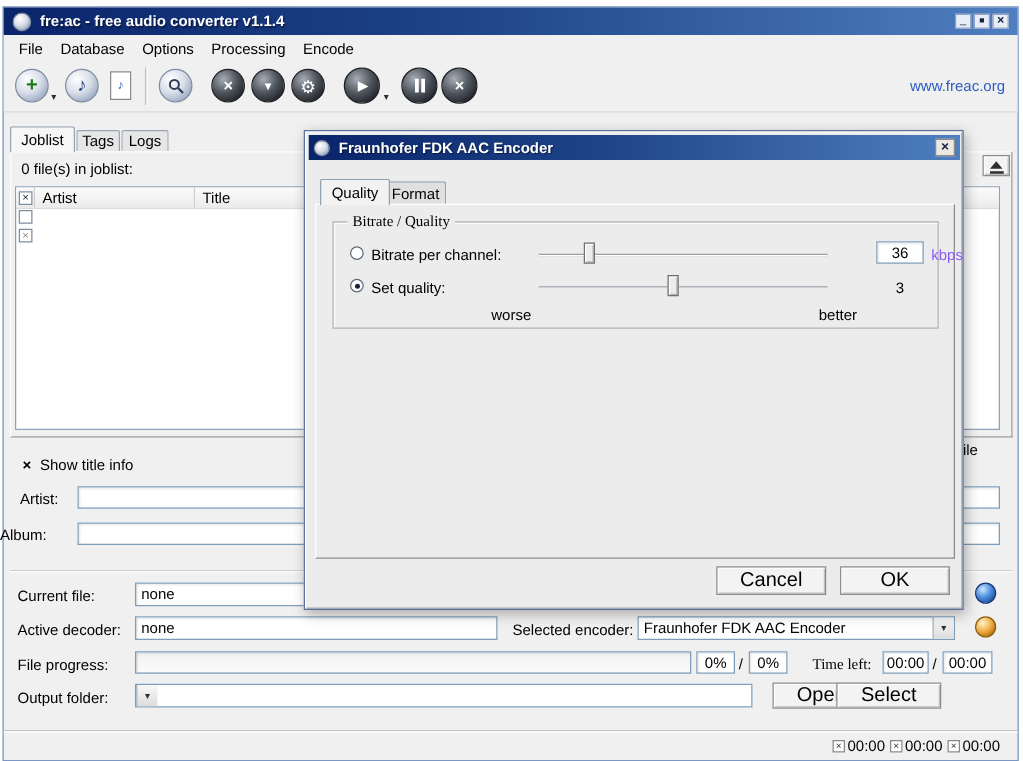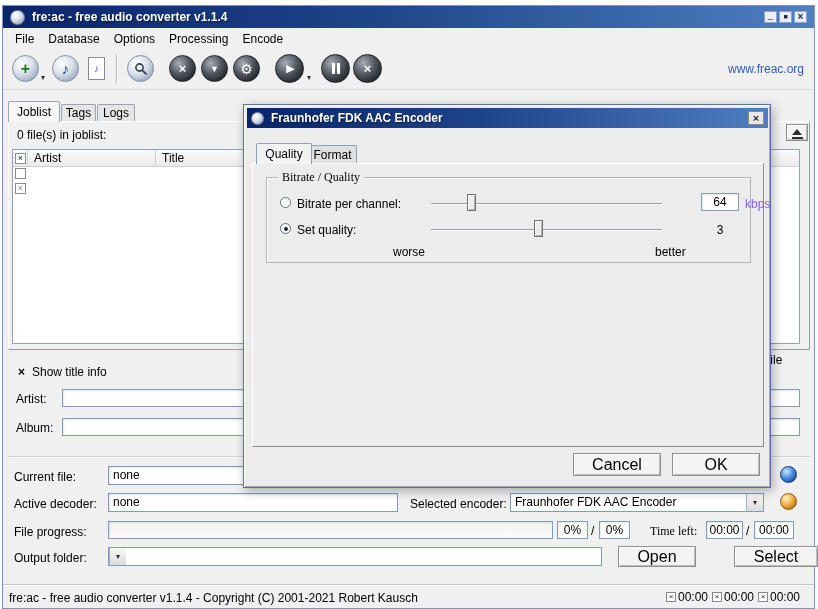--- a/index.html
+++ b/index.html
@@ -176,21 +176,21 @@
 
   <span class="abs" style="left:757px; top:353px;">e file</span>
   <div class="abs" style="left:18px; top:365px; display:flex; align-items:center; gap:7px;">
     <span style="font-weight:bold; font-size:12px;">×</span>
     <span>Show title info</span>
   </div>
 
   <span class="abs" style="left:16px; top:392px;">Artist:</span>
   <div class="abs sunken fieldtxt" style="left:62px; top:389px; width:420px; height:18px;"></div>
   <div class="abs sunken fieldtxt" style="left:520px; top:389px; width:280px; height:18px;"></div>
-  <span class="abs" style="left:16px; top:421px;">Album:</span>
+  <span class="abs" style="left:0; top:421px;">Album:</span>
   <div class="abs sunken fieldtxt" style="left:62px; top:418px; width:420px; height:18px;"></div>
   <div class="abs sunken fieldtxt" style="left:520px; top:418px; width:280px; height:18px;"></div>
 
   <div class="abs" style="left:8px; top:456px; width:802px; height:2px; border-top:1px solid #cfcfcf; border-bottom:1px solid #fff;"></div>
 
   <span class="abs" style="left:14px; top:470px;">Current file:</span>
   <div class="abs sunken fieldtxt" style="left:108px; top:466px; width:662px; height:19px;">none</div>
   <span class="sphere blueball" style="left:780px; top:466px; width:17px; height:17px;">
       <span></span>
     </span>
@@ -218,24 +218,23 @@
   <span class="abs" style="left:746px; top:524px;">/</span>
   <div class="abs sunken" style="left:754px; top:521px; width:40px; height:18px; text-align:center; line-height:17px;">00:00</div>
 
   <span class="abs" style="left:14px; top:551px;">Output folder:</span>
   <div class="abs dropdown" style="left:108px; top:547px; width:494px; height:19px;">
     <span class="ddbtn">
       <span class="ddarrow">▾</span>
     </span>
   </div>
   <div class="abs btn3d" style="left:618px; top:546px; width:78px; height:21px;">Open</div>
-  <div class="abs btn3d" style="left:734px; top:546px; width:84px; height:21px;">Select</div>
+  <div class="abs btn3d" style="left:669px; top:546px; width:84px; height:21px;">Select</div>
 
   <div class="abs" style="left:3px; top:584px; width:811px; height:2px; border-top:1px solid #c2c2c2; border-bottom:1px solid #fff;"></div>
-  <span class="abs" style="left:9px; top:591px;">fre:ac - free audio converter v1.1.4 - Copyright (C) 2001-2021 Robert Kausch</span>
   <div class="timergrp" style="left:666px; top:590px;">
     <span class="timericon">×</span>
     <span>00:00</span>
   </div>
   <div class="timergrp" style="left:712px; top:590px;">
     <span class="timericon">×</span>
     <span>00:00</span>
   </div>
   <div class="timergrp" style="left:758px; top:590px;">
     <span class="timericon">×</span>
@@ -253,21 +252,21 @@
     <div class="dlgtab" style="left:64px; top:40px; width:49px; height:19px; line-height:18px;">Format</div>
     <div class="dlgpanel" style="left:8px; top:58px; width:512px; height:284px;"></div>
 
     <div class="groupbox" style="left:22px; top:72px; width:485px; height:86px; z-index:2;"></div>
     <span class="grouplabel" style="left:34px; top:66px; z-index:2;font-family:Liberation Serif, serif;">Bitrate / Quality</span>
 
     <span class="radio" style="left:36px; top:92px; z-index:2;"></span>
     <span class="abs" style="left:53px; top:92px; z-index:2;">Bitrate per channel:</span>
     <span class="slidertrack" style="left:187px; top:98px; width:231px; z-index:2;"></span>
     <span class="sliderthumb" style="left:223px; top:89px; z-index:2;"></span>
-    <div class="abs sunken" style="left:457px; top:88px; width:38px; height:18px; text-align:center; line-height:16px; z-index:2;">64</div>
+    <div class="abs sunken" style="left:457px; top:88px; width:38px; height:18px; text-align:center; line-height:16px; z-index:2;">36</div>
     <span class="abs graytext" style="left:501px; top:92px; z-index:2;">kbps</span>
 
     <span class="radio checked" style="left:36px; top:118px; z-index:2;"></span>
     <span class="abs" style="left:53px; top:118px; z-index:2;">Set quality:</span>
     <span class="slidertrack" style="left:187px; top:124px; width:231px; z-index:2;"></span>
     <span class="sliderthumb" style="left:290px; top:115px; z-index:2;"></span>
     <span class="abs" style="left:457px; top:118px; width:38px; text-align:center; z-index:2;">3</span>
 
     <span class="abs" style="left:149px; top:140px; z-index:2;">worse</span>
     <span class="abs" style="left:411px; top:140px; z-index:2;">better</span>

